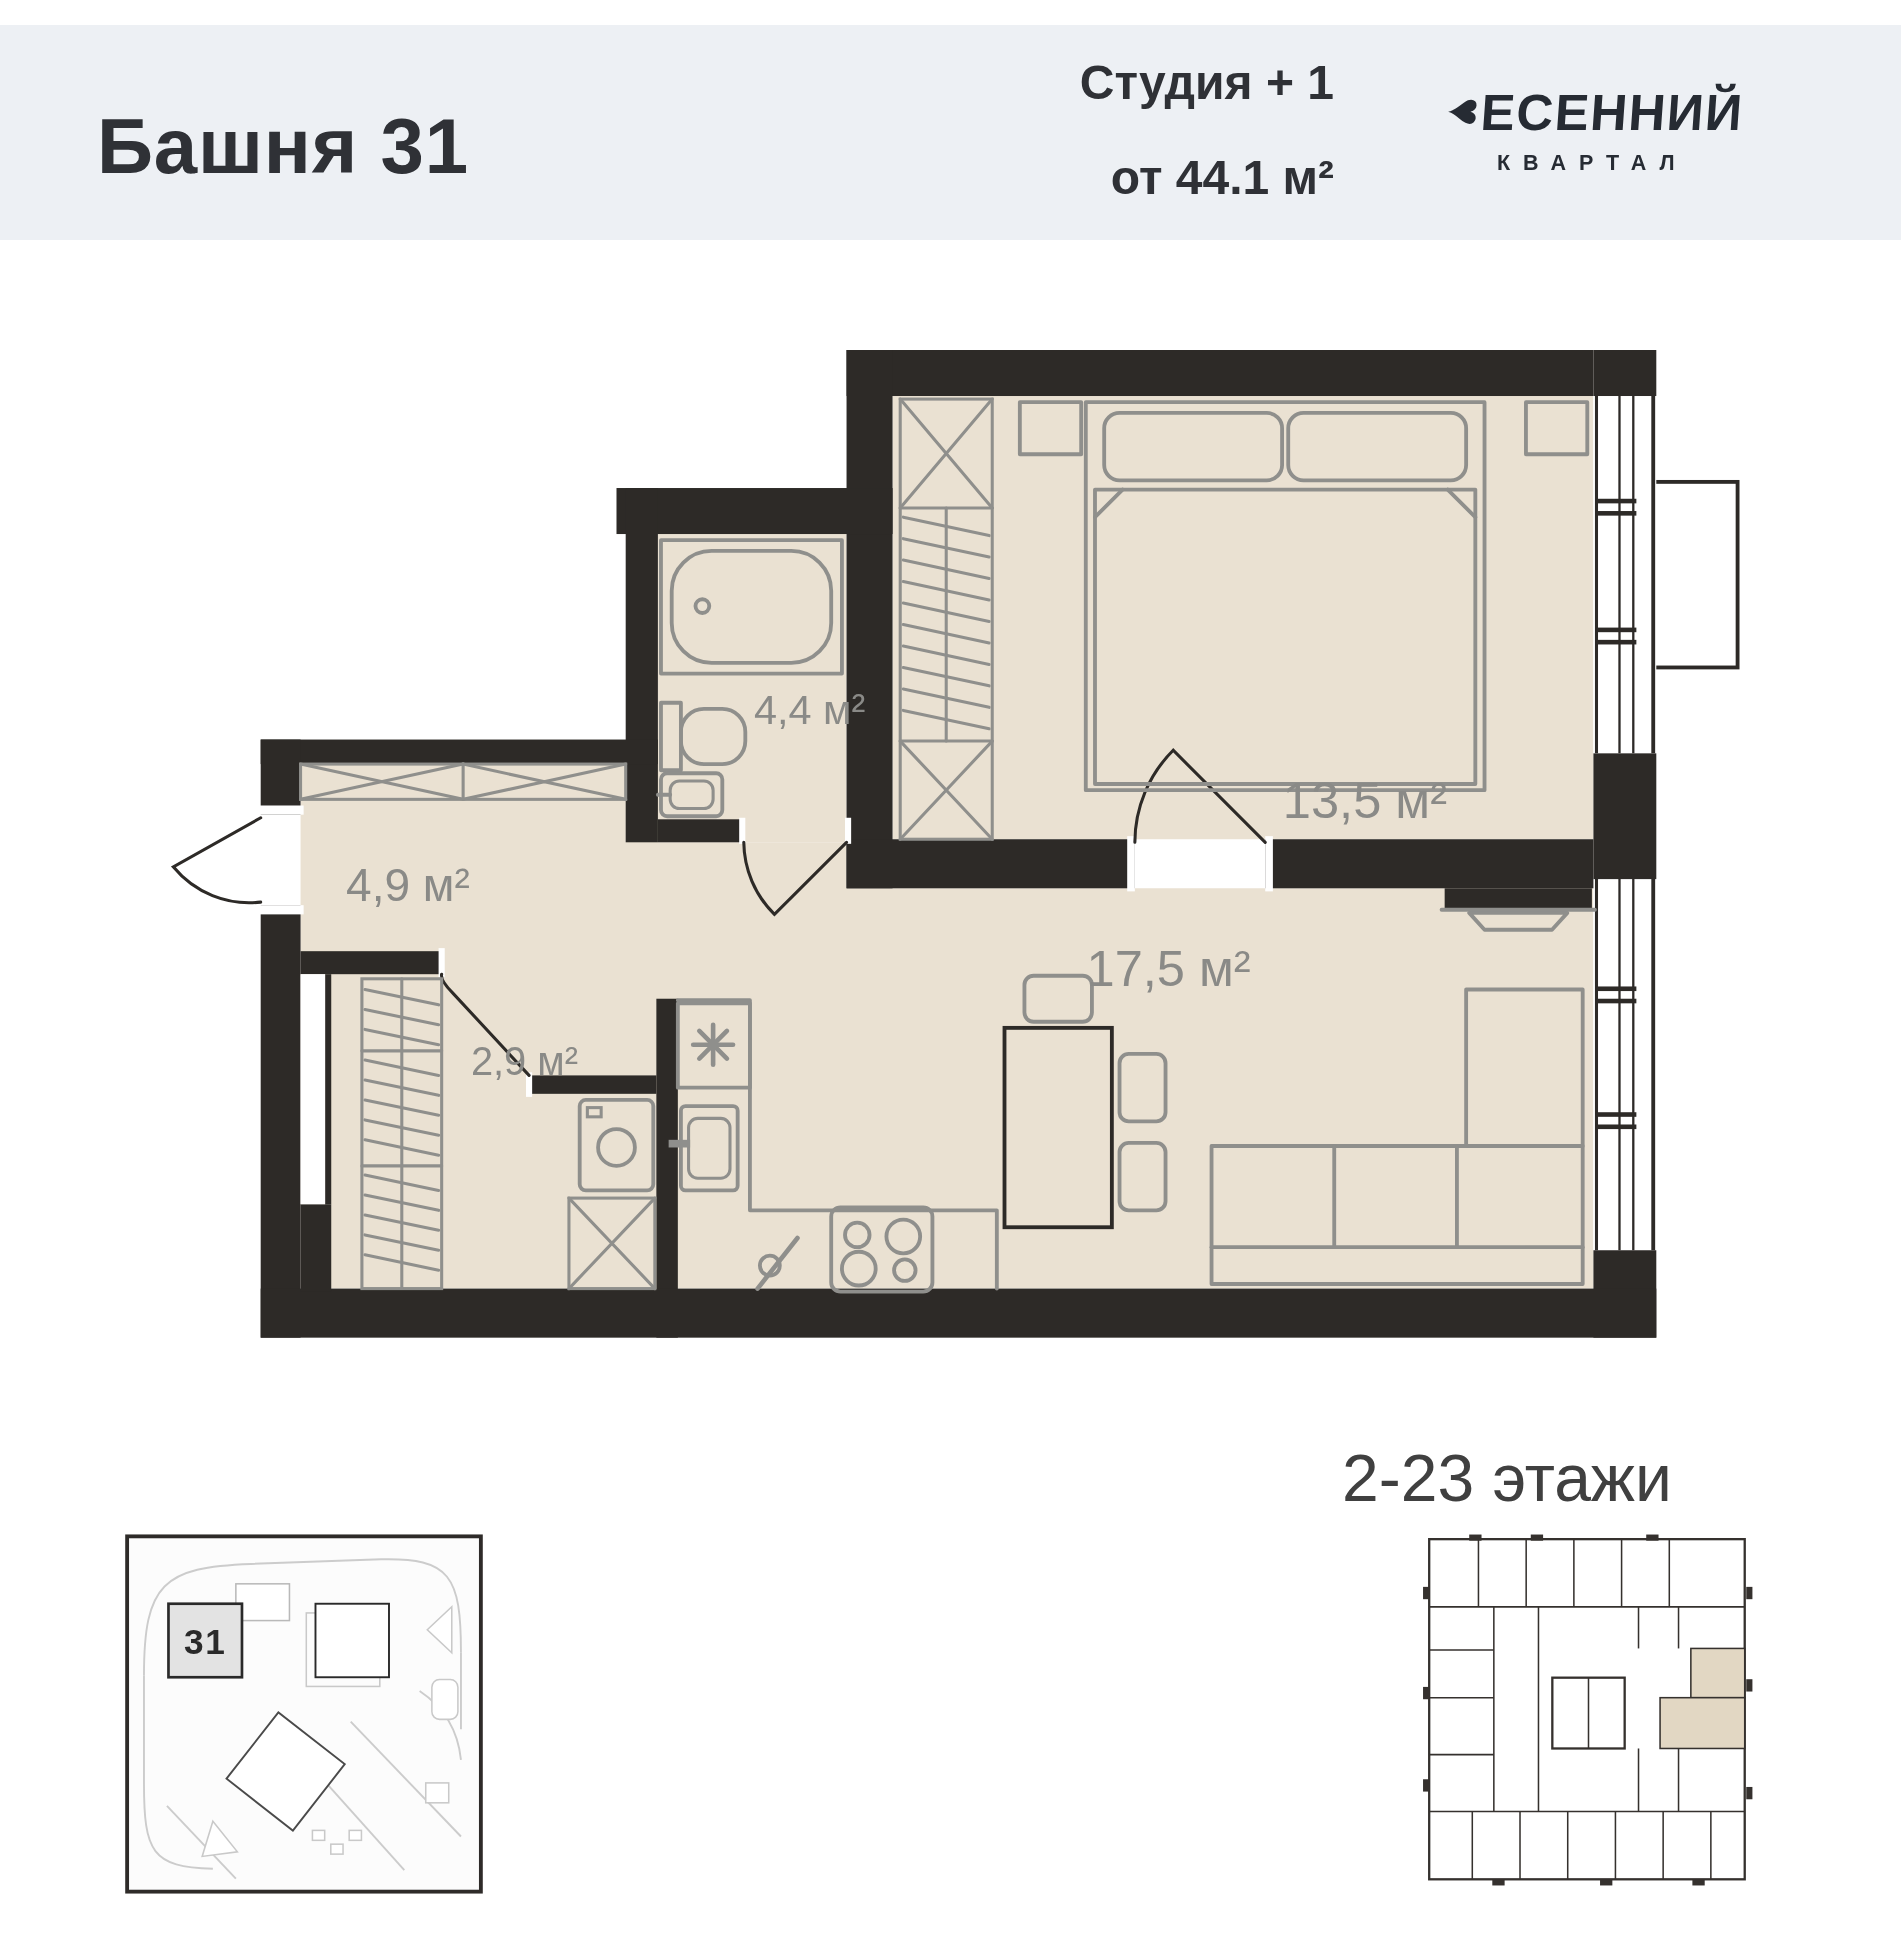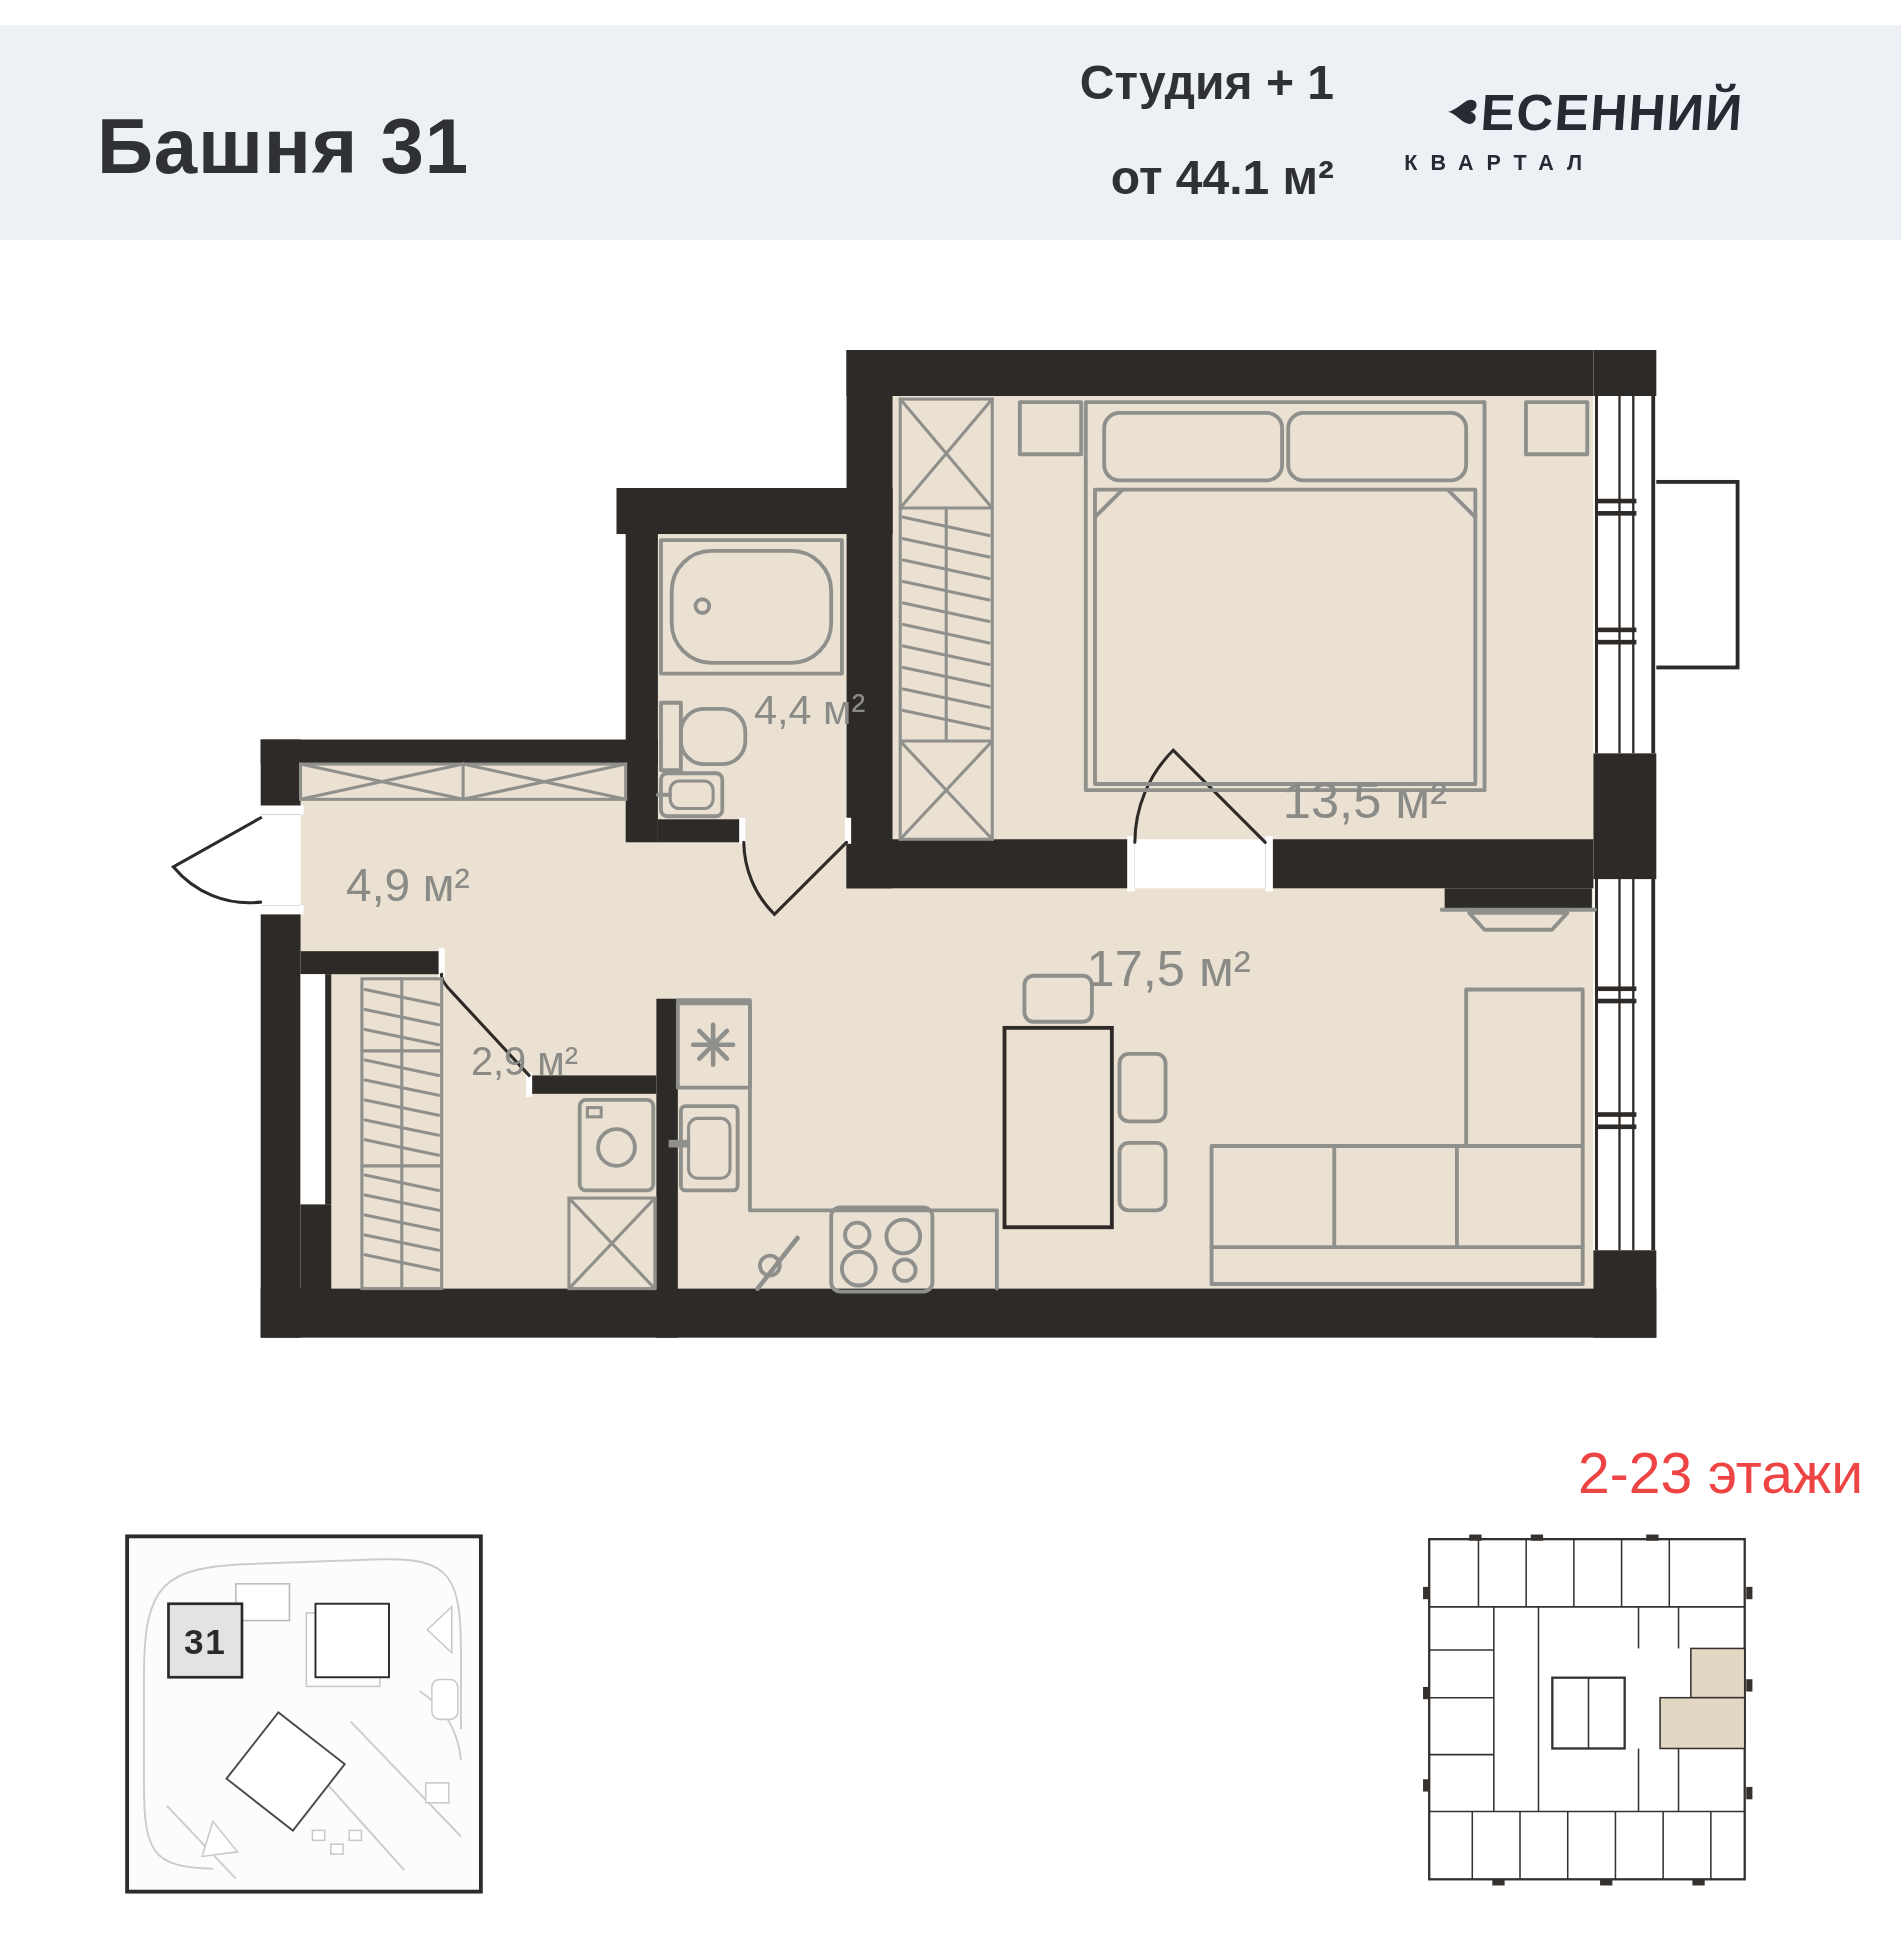--- a/index.html
+++ b/index.html
@@ -14,23 +14,23 @@
   }
   .listing{position:absolute;left:567px;width:767px;text-align:right;color:#2f3136;
     font-size:48px;font-weight:600;white-space:nowrap;}
   .listing.l1{top:55px;}
   .listing.l2{top:150px;}
   .brand{position:absolute;left:1402px;top:83px;width:389px;color:#262b33;}
   .brand-row{display:flex;justify-content:center;align-items:center;gap:3.1px;
     font-size:51px;font-weight:700;letter-spacing:1.5px;transform:skewX(-4deg);white-space:nowrap;}
   .brand-heart{display:inline-block;transform:rotate(90deg);font-size:49px;line-height:1;margin-right:-2.3px;}
   .brand-sub{margin-top:9.2px;font-size:21.5px;font-weight:700;letter-spacing:13px;
-    padding-left:13px;transform:translateX(-10.7px);white-space:nowrap;}
-  .floors-note{position:absolute;left:1342px;top:1440px;width:521px;text-align:right;
-    font-size:57px;font-weight:500;color:#ef4444;white-space:nowrap;}
+    text-align:center;padding-left:13px;transform:translateX(-10.7px);white-space:nowrap;}
+  .floors-note{position:absolute;left:1342px;top:1440px;width:521px;text-align:left;
+    font-size:66px;font-weight:500;color:#404040;white-space:nowrap;}
   svg{position:absolute;display:block;}
   #plan-svg{left:138px;top:330px;width:1687px;height:1043px;}
   #plate-svg{left:1423px;top:1533px;width:331px;height:354px;}
   #map-svg{left:121px;top:1530px;width:366px;height:368px;}
   .area-label{fill:#8a8a87;font-family:"Liberation Sans",sans-serif;}
   .wall{fill:#2d2a27;}
   .jamb{fill:#ffffff;}
   .furn{stroke:#8f8f8c;fill:none;stroke-width:2.5;stroke-linecap:round;stroke-linejoin:round;}
   .furn-thin{stroke:#8f8f8c;fill:none;stroke-width:2;stroke-linecap:round;}
   .doorline{stroke:#2d2a27;stroke-width:2;fill:none;stroke-linecap:round;}

